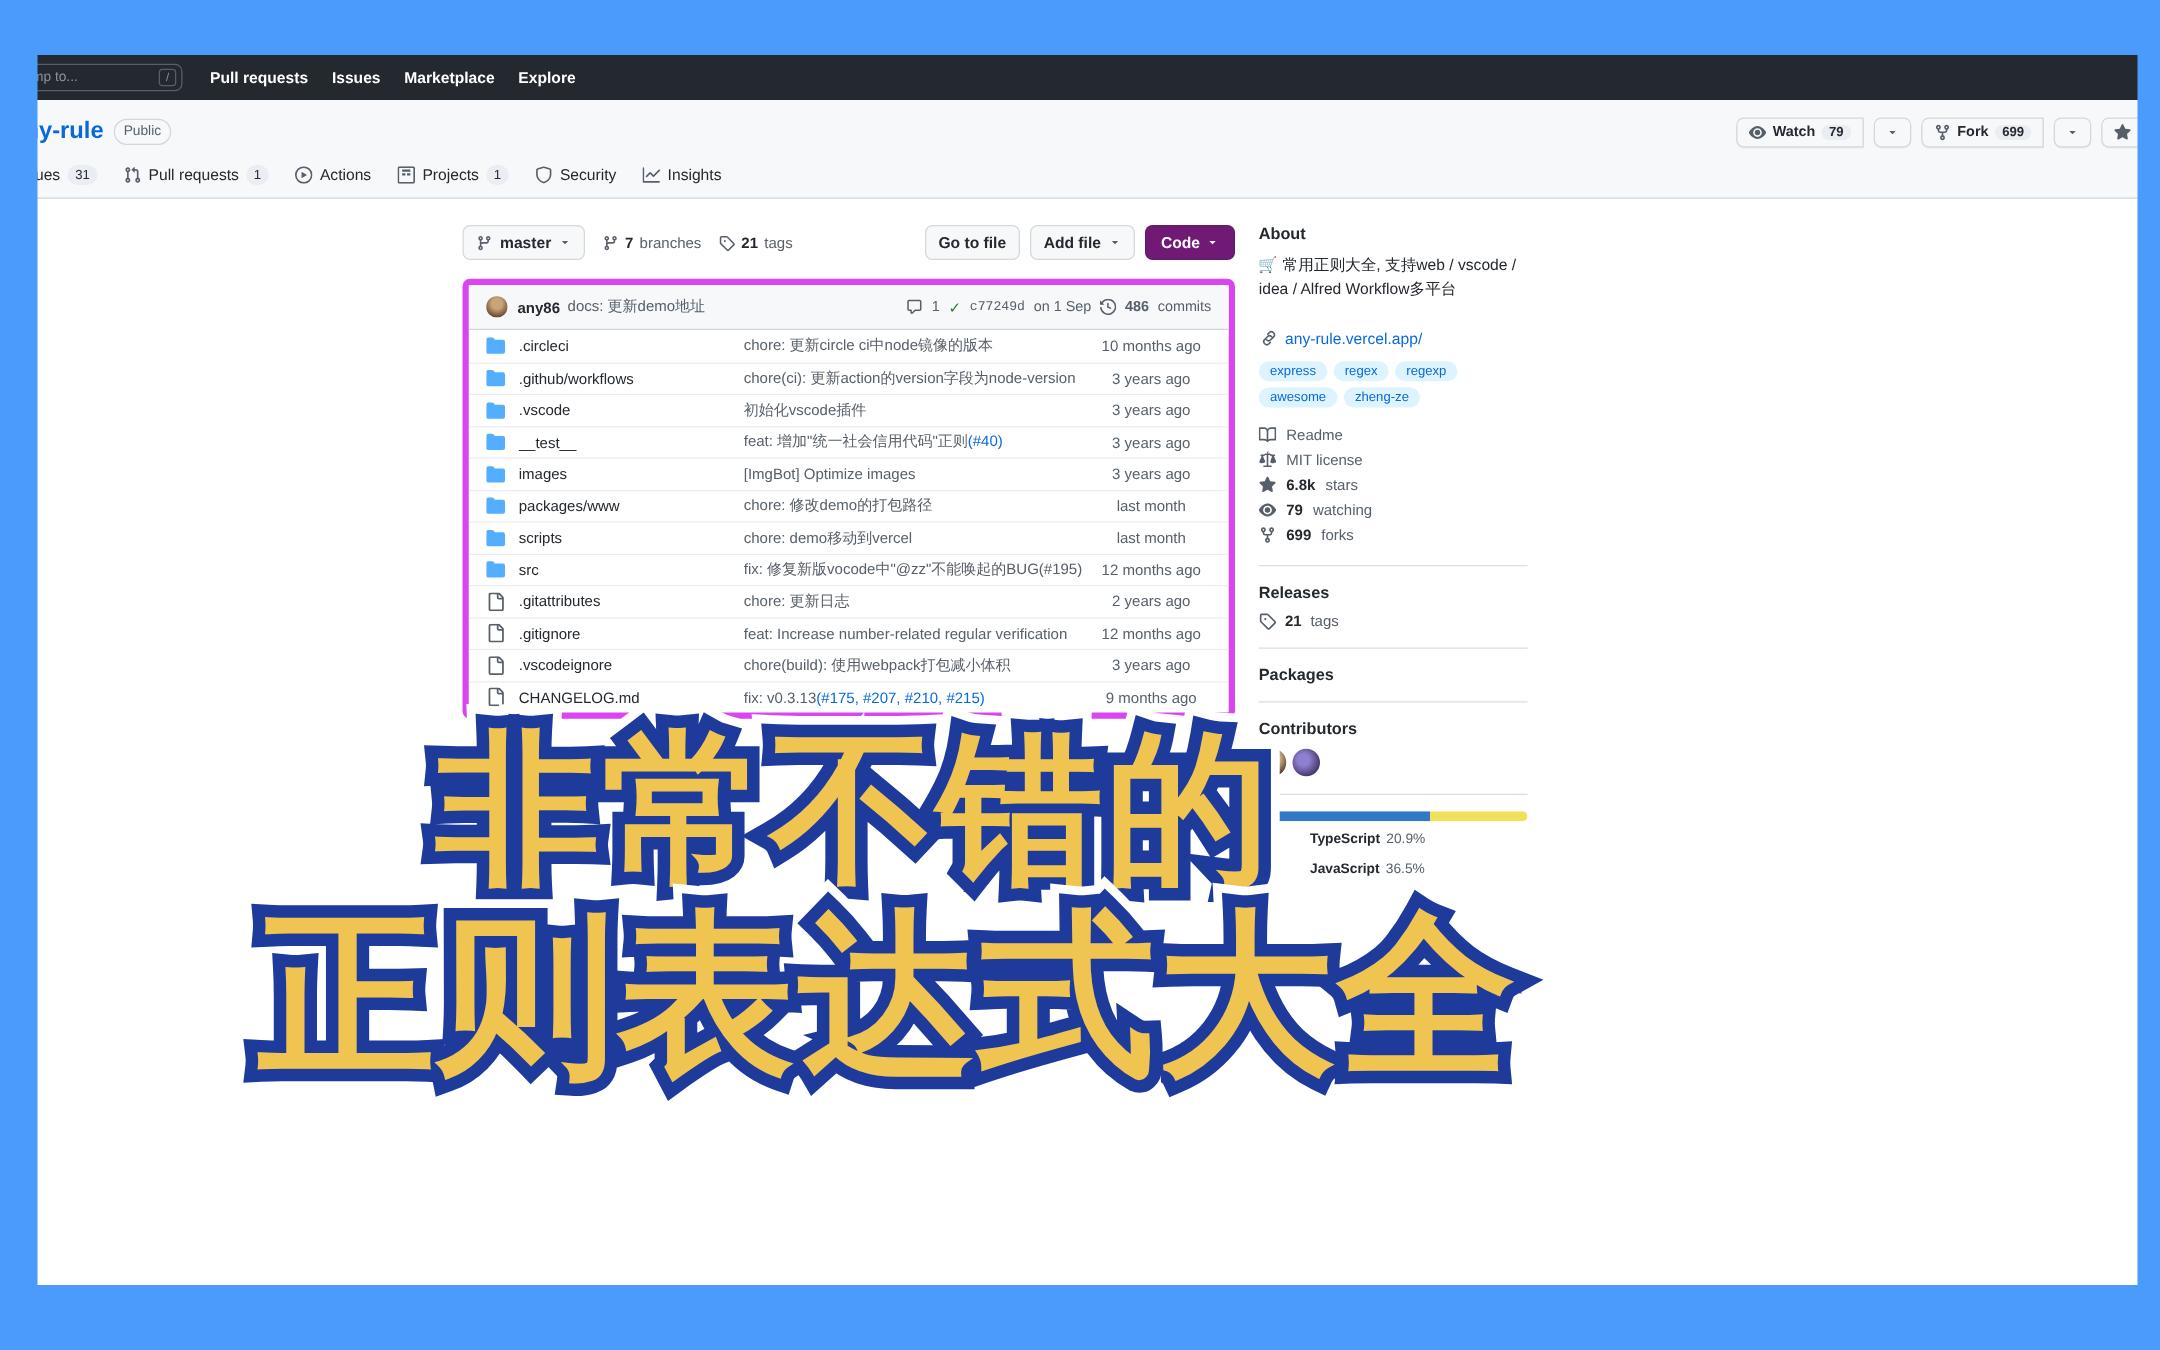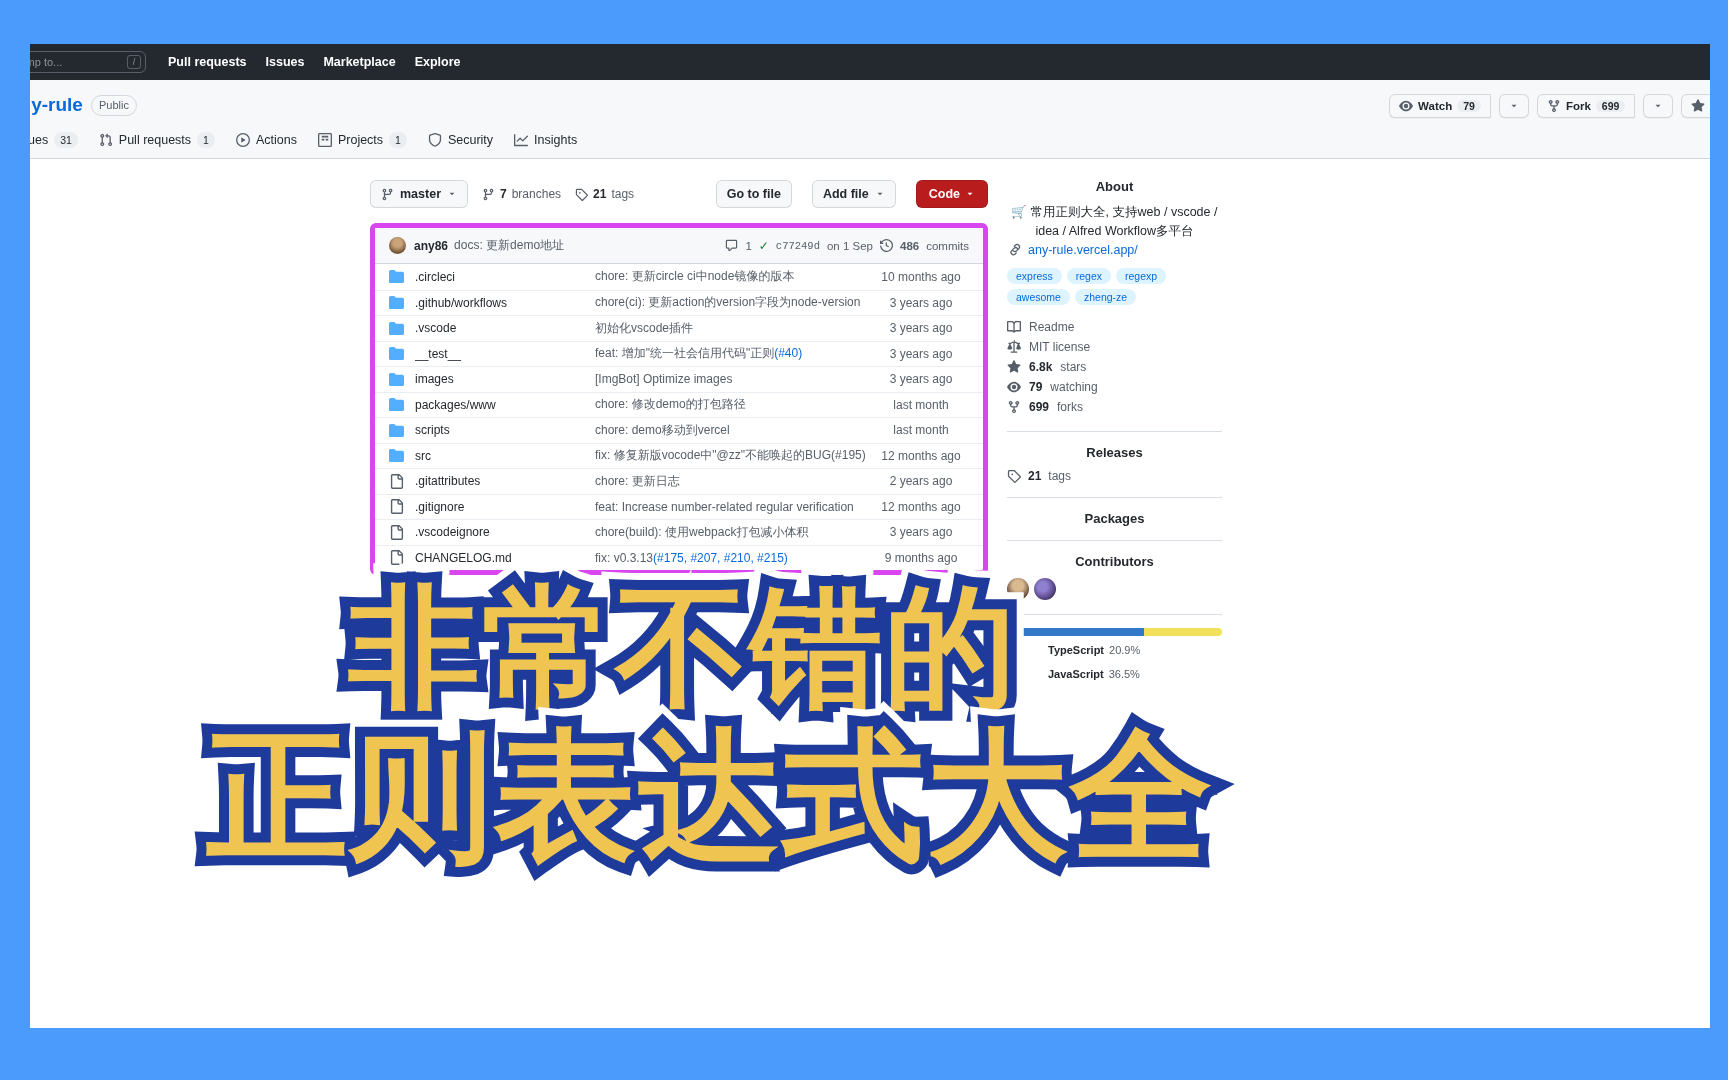--- a/index.html
+++ b/index.html
@@ -56,35 +56,35 @@
   }
   .ghbtn.split-left { border-radius: 6px 0 0 6px; }
 
   .repotabs { display: flex; gap: 5px; margin-top: 10px; margin-left: -16px; }
   .rtab { display: flex; align-items: center; gap: 6px; padding: 6px 8px 10px; font-size: 12.5px; color: #24292f; white-space: nowrap; }
   .rtab .cnt { background: #eaeef2; border-radius: 2em; padding: 0 6px; font-size: 10.5px; line-height: 16px; }
 
   
   .container { display: flex; padding: 20px 0 0 0; }
   .colmain { width: 618px; margin-left: 370px; }
-  .colside { width: 215px; margin-left: 19px; text-align: center; }
+  .colside { width: 215px; margin-left: 19px; }
 
   
   .branchbar { display: flex; align-items: center; height: 30px; margin-bottom: 14px; position: relative; }
   .branchbtn {
     display: flex; align-items: center; gap: 6px; height: 28px; padding: 0 10px;
     background: #f6f8fa; border: 1px solid rgba(27,31,36,.15); border-radius: 6px;
     font-size: 12.5px; font-weight: 600; color: #24292f;
   }
   .bmeta { display: flex; align-items: center; gap: 5px; margin-left: 14px; font-size: 12px; color: #57606a; }
   .bmeta b { color: #24292f; font-weight: 600; }
-  .branch-right { position: absolute; right: 0; display: flex; align-items: center; gap: 20px; }
+  .branch-right { position: absolute; right: 0; display: flex; align-items: center; gap: 8px; }
   .codebtn {
     display: flex; align-items: center; gap: 5px; height: 28px; padding: 0 12px;
-    background: #b91c1c; border: 1px solid rgba(27,31,36,.15); border-radius: 6px;
+    background: #701a75; border: 1px solid rgba(27,31,36,.15); border-radius: 6px;
     color: #fff; font-size: 12.5px; font-weight: 600;
   }
 
   
   .filebox { border: 5px solid #d946ef; border-radius: 6px; overflow: hidden; }
   .commitbar {
     display: flex; align-items: center; background: #f6f8fa; border-bottom: 1px solid #d0d7de;
     height: 36px; padding: 0 14px; font-size: 12px; color: #57606a; position: relative;
   }
   .avatar-sm { width: 17px; height: 17px; border-radius: 50%; background: #9b7653; margin-right: 8px;
@@ -101,21 +101,21 @@
   .fname { width: 180px; color: #24292f; white-space: nowrap; overflow: hidden; }
   .fmsg { flex: 1; color: #57606a; white-space: nowrap; overflow: hidden; }
   .fage { width: 96px; text-align: center; color: #57606a; white-space: nowrap; }
   .fmsg .iss { color: #0969da; }
 
   
   .readme-link { margin-top: 14px; padding-left: 20px; font-size: 12.5px; color: #0969da; }
 
   
   .sb-h { font-size: 13px; font-weight: 600; color: #24292f; margin-bottom: 9px; }
-  .sb-desc { font-size: 12.5px; color: #24292f; line-height: 1.55; margin-bottom: 1px; }
+  .sb-desc { font-size: 12.5px; color: #24292f; line-height: 1.55; margin-bottom: 22px; }
   .sb-url { display: flex; align-items: center; gap: 7px; font-size: 12.5px; color: #0969da; margin-bottom: 11px; }
   .topics { display: flex; flex-wrap: wrap; gap: 5px; margin-bottom: 12px; }
   .topic { background: #ddf4ff; color: #0969da; border-radius: 2em; padding: 2px 9px; font-size: 10.5px; font-weight: 500; }
   .sb-item { display: flex; align-items: center; gap: 8px; font-size: 12px; color: #57606a; height: 20px; }
   .sb-item b { color: #24292f; font-weight: 600; }
   .sb-div { border-top: 1px solid #d8dee4; margin: 14px 0 13px; }
   .sb-rel { display: flex; align-items: center; gap: 7px; font-size: 12px; color: #57606a; }
   .sb-rel b { color: #24292f; font-weight: 600; }
 
   .avrow { display: flex; gap: 5px; margin-top: 8px; }

